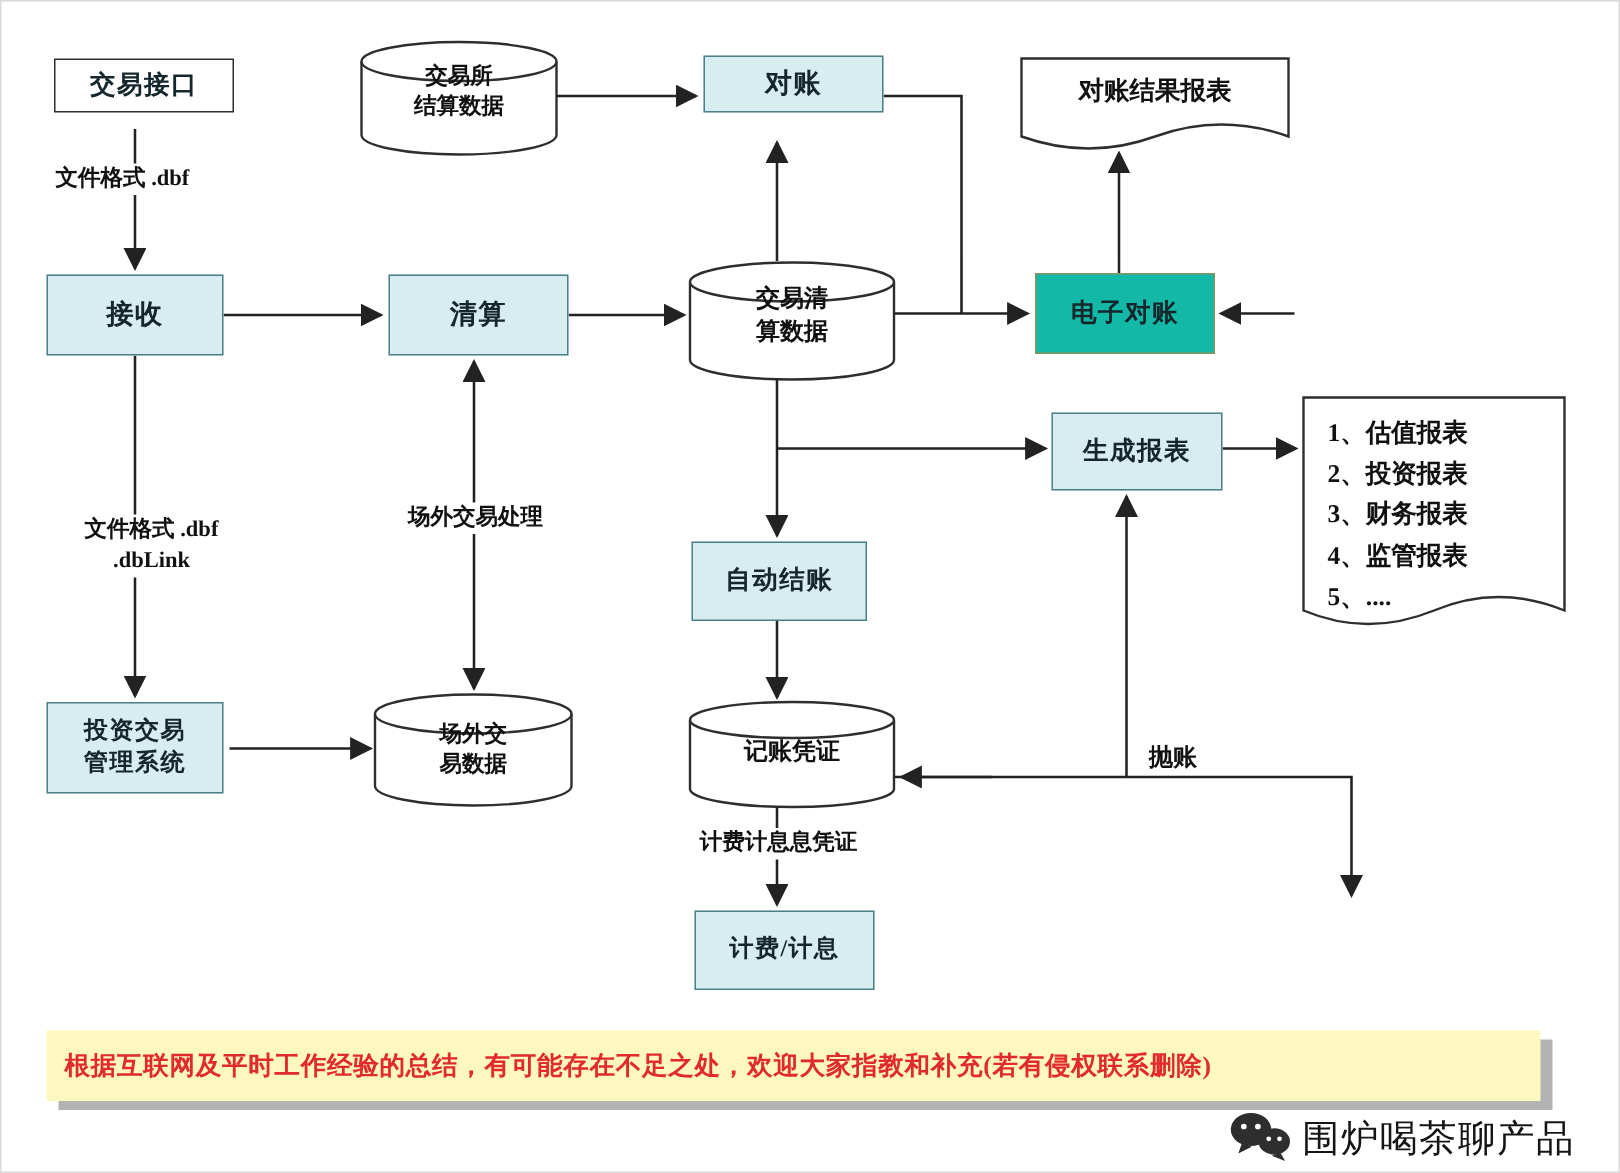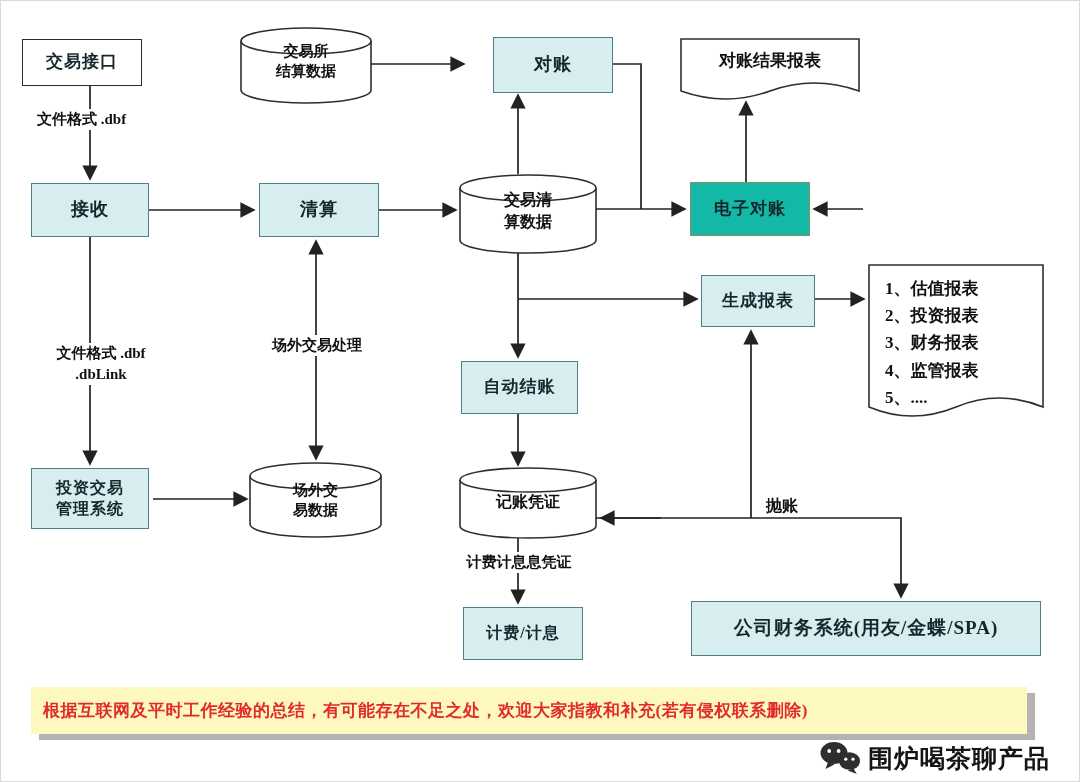--- a/index.html
+++ b/index.html
@@ -13,21 +13,21 @@
   .white{background:#fff;border:1.6px solid #2e2e2e}
   .cyltext{position:absolute;z-index:2;font-weight:bold;color:#111;text-align:center;white-space:pre-line;line-height:1.35}
   .doctext{position:absolute;z-index:2;font-weight:bold;color:#111;text-align:left;white-space:pre-line;line-height:1.6}
   .lbl{position:absolute;z-index:3;font-weight:bold;color:#111;text-align:center;white-space:pre-line;background:#fff;line-height:1.4}
   .lbl.leftal{text-align:left}
   .lbl.nobg{background:transparent}
   .banner{position:absolute;z-index:2;left:30px;top:686px;width:996px;height:47px;background:#fdf8bf;
           box-shadow:8px 6px 0 #b3b3b3;display:flex;align-items:center}
   .banner span{font-size:17px;font-weight:bold;color:#e12a2a;padding-left:12px;letter-spacing:.5px}
   .brand{position:absolute;z-index:2;left:818px;top:735px;height:44px;display:flex;align-items:center;gap:7px}
-  .brand span{font-size:25px;font-weight:bold;color:#151515;letter-spacing:1px}
+  .brand span{font-size:25px;font-weight:normal;color:#151515;letter-spacing:1px}
 </style>
 </head>
 <body>
 
 <div class="stage">
 
   <svg class="layer" width="1080" height="782" viewBox="0 0 1080 782">
     <defs>
       <marker id="ah" markerWidth="11" markerHeight="10" refX="8" refY="4.5" orient="auto">
         <path d="M0,0 L9,4.5 L0,9 Z" fill="#222"></path>
@@ -74,31 +74,30 @@
       <path marker-end="url(#ah)" d="M595,517 L900,517 L900,596"></path>
       <path marker-end="url(#ah)" d="M660,517 L600,517"></path>
       <path marker-end="url(#ah)" d="M750,517 L750,330"></path>
       <path marker-end="url(#ah)" d="M89,236 L89,463"></path>
       <path marker-end="url(#ah)" d="M152,498 L246,498"></path>
       <path marker-end="url(#ah)" d="M315,351 L315,240"></path>
       <path marker-end="url(#ah)" d="M315,351 L315,458"></path>
     </g>
   </svg>
 
-  <div class="node white" style="left:21px;top:38px;width:120px;height:47px;font-size:17px">交易接口</div>
+  <div class="node white" style="left:35px;top:38px;width:120px;height:36px;font-size:17px">交易接口</div>
   <div class="node cyan" style="left:30px;top:182px;width:118px;height:54px;font-size:18px">接收</div>
   <div class="node cyan" style="left:258px;top:182px;width:120px;height:54px;font-size:18px">清算</div>
-  <div class="node cyan" style="left:492px;top:36px;width:120px;height:56px;font-size:18px">对账</div>
+  <div class="node cyan" style="left:468px;top:36px;width:120px;height:38px;font-size:18px">对账</div>
   <div class="node green" style="left:689px;top:181px;width:120px;height:54px;font-size:17px">电子对账</div>
   <div class="node cyan" style="left:700px;top:274px;width:114px;height:52px;font-size:17px">生成报表</div>
   <div class="node cyan" style="left:460px;top:360px;width:117px;height:53px;font-size:17px">自动结账</div>
   <div class="node cyan" style="left:30px;top:467px;width:118px;height:61px;font-size:16px">投资交易
 管理系统</div>
   <div class="node cyan" style="left:462px;top:606px;width:120px;height:53px;font-size:16px">计费/计息</div>
-  <div class="node cyan" style="left:690px;top:600px;width:350px;height:55px;font-size:19px">公司财务系统(用友/金蝶/SPA)</div>
 
   <div class="cyltext" style="left:242px;top:40px;width:126px;font-size:15px">交易所
 结算数据</div>
   <div class="cyltext" style="left:461px;top:188px;width:132px;font-size:16px">交易清
 算数据</div>
   <div class="cyltext" style="left:251px;top:479px;width:127px;font-size:15px">场外交
 易数据</div>
   <div class="cyltext" style="left:461px;top:490px;width:132px;font-size:16px">记账凭证</div>
 
   <div class="cyltext" style="left:690px;top:49px;width:158px;font-size:17px">对账结果报表</div>

